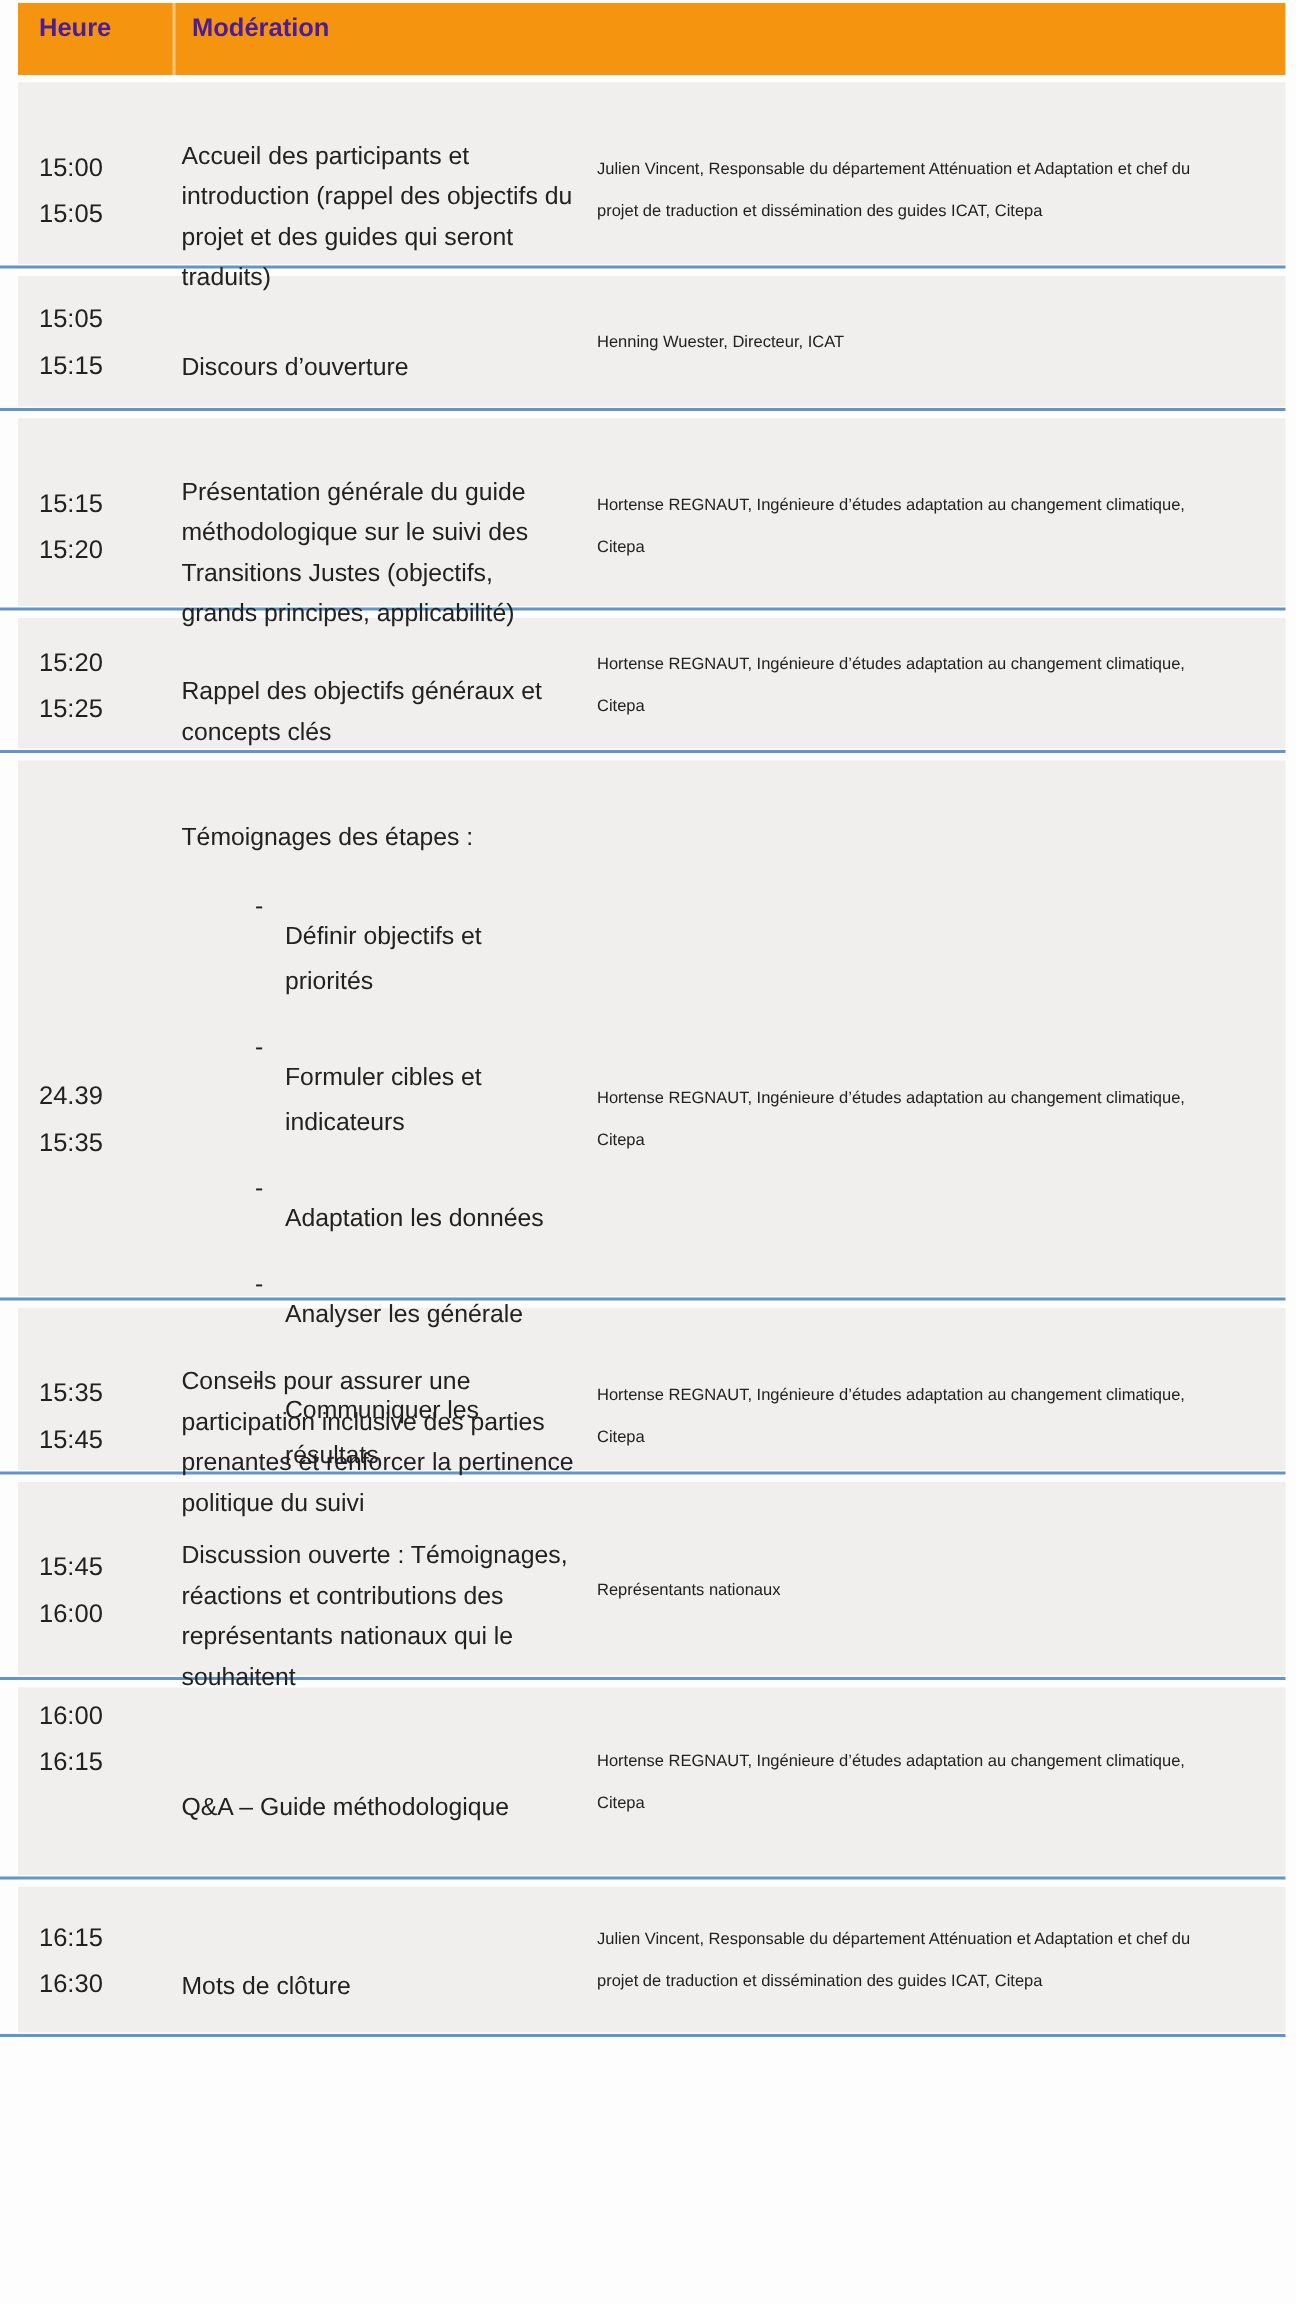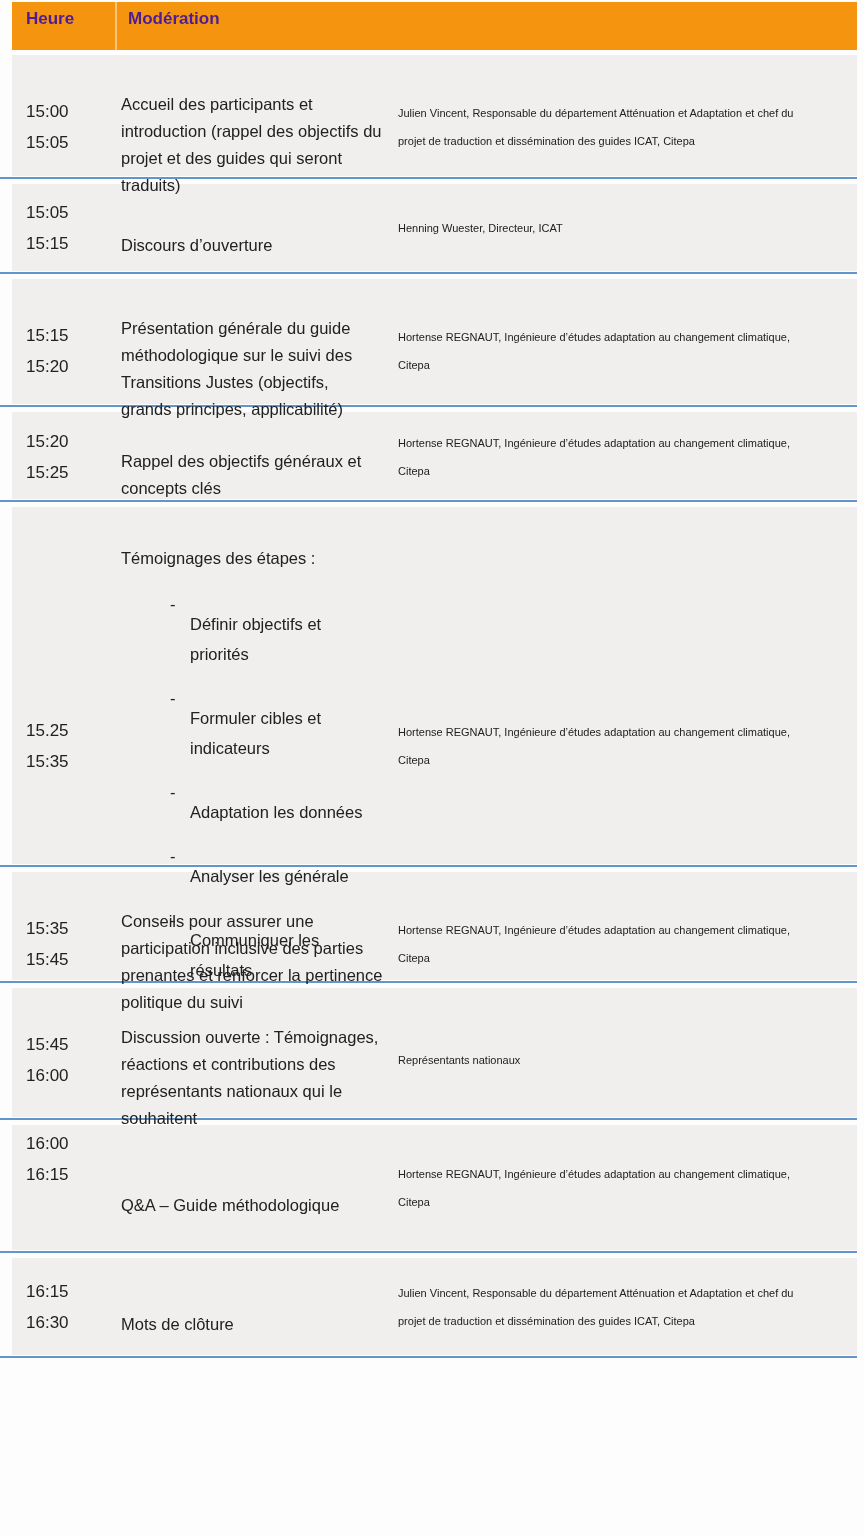--- a/index.html
+++ b/index.html
@@ -141,21 +141,21 @@
       <div class="cell mod">
         <p>Hortense REGNAUT, Ingénieure d’études adaptation au changement climatique, Citepa</p>
       </div>
     </div>
     <div class="divider">
         <div class="line"></div>
       </div>
 
     <div class="row h-r5">
       <div class="cell time">
-        <div>15.25</div>
+        <div>24.39</div>
         <div>15:35</div>
       </div>
       <div class="cell topic">
         <p class="intro">Témoignages des étapes :</p>
         <div class="bullets">
           <div class="bullet">
             <span class="dash">-</span>
             <span class="btxt">Définir objectifs et priorités</span>
           </div>
           <div class="bullet">

